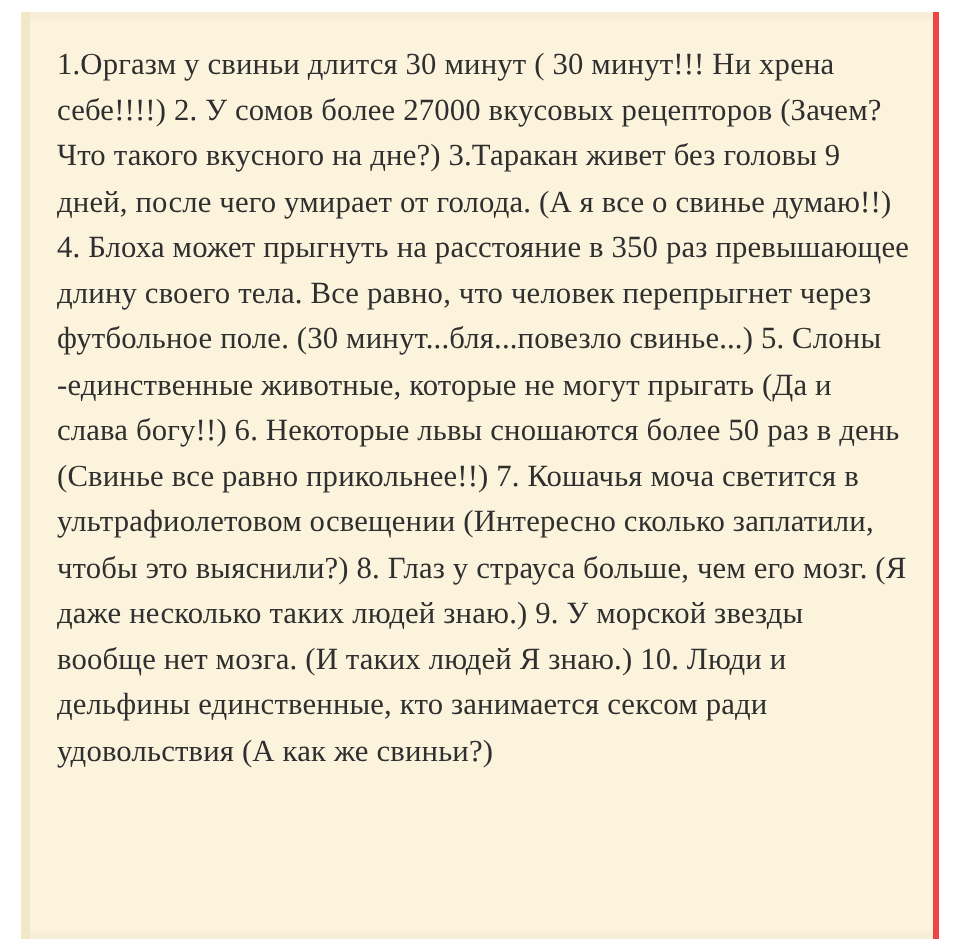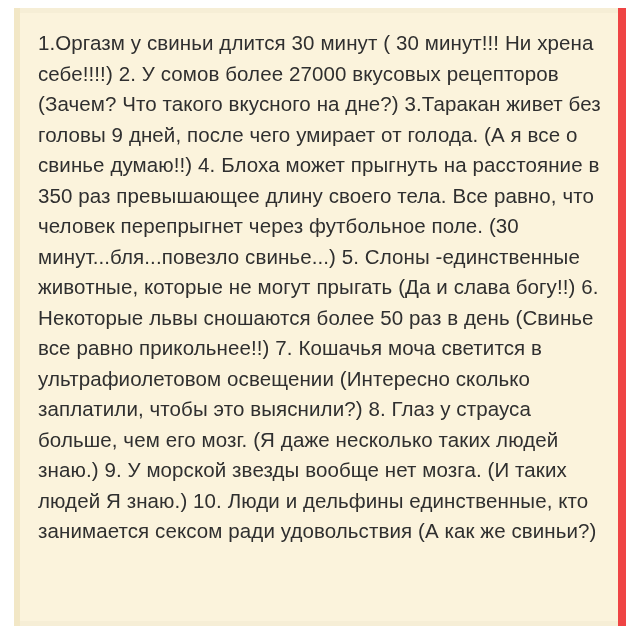--- a/index.html
+++ b/index.html
@@ -21,22 +21,23 @@
   }
   .note-card {
     position: absolute;
     left: 14px;
     top: 8px;
     width: 612px;
     height: 618px;
     background: #fbf3dc;
     box-sizing: border-box;
     border-left: 6px solid #f2e7c6;
-    border-right: 8px solid #ef4444;
+    border-right: 4px solid #ef4444;
     overflow: hidden;
+    font-family: Liberation Serif, serif;
   }
   .note-card::before {
     content: "";
     position: absolute;
     left: 0;
     top: 0;
     width: 100%;
     height: 5px;
     background: #f6eed6;
   }

